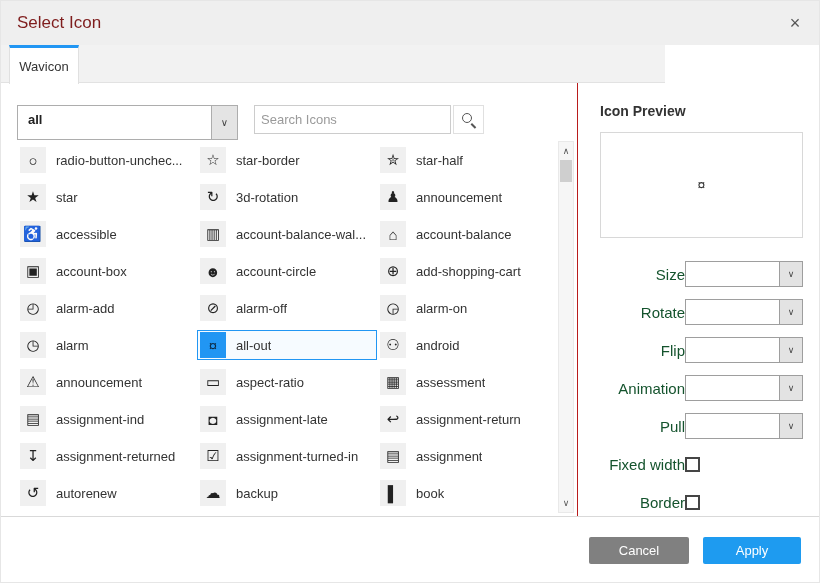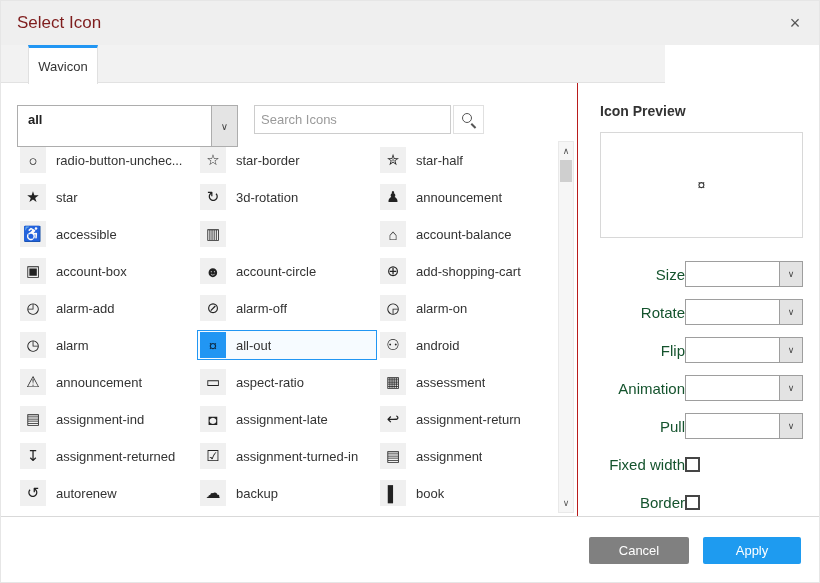--- a/index.html
+++ b/index.html
@@ -6,26 +6,26 @@
   html,body { background:#fff; }
   body { font-family:"Liberation Sans", sans-serif; color:#333; }
   .dialog { position:relative; width:820px; height:583px; background:#fff; overflow:hidden; border:1px solid #e6e6e6; }
 
   
   .header { position:absolute; left:0; top:0; width:820px; height:44px; background:#efefef; }
   .title { position:absolute; left:16px; top:0; line-height:44px; font-size:17px; font-weight:500; color:#7f1d1d; }
   .close { position:absolute; right:14px; top:10px; width:24px; height:24px; text-align:center; line-height:24px; font-size:18px; color:#555; cursor:pointer; }
 
   
-  .tabstrip { position:absolute; left:0; top:44px; width:664px; height:38px; background:#f2f2f2; border-bottom:1px solid #e2e2e2; display:flex; padding-left:27px; }
+  .tabstrip { position:absolute; left:0; top:44px; width:664px; height:38px; background:#f2f2f2; border-bottom:1px solid #e2e2e2; display:flex; padding-left:8px; }
   .tab-active { width:70px; height:39px; background:#fff; border-top:3px solid var(--accent,#2196f3); border-left:1px solid #e0e0e0; border-right:1px solid #e0e0e0; display:flex; align-items:center; justify-content:center; font-size:13px; font-weight:500; color:#333; z-index:2; cursor:pointer; }
   .tab-inactive { padding:0 22px; display:flex; align-items:center; font-size:13px; color:#666; cursor:pointer; }
 
   
-  .category { position:absolute; left:16px; top:104px; width:221px; height:42px; border:1px solid #adadad; background:#fff; display:flex; cursor:pointer; }
+  .category { position:absolute; left:16px; top:104px; width:221px; height:35px; border:1px solid #adadad; background:#fff; display:flex; cursor:pointer; }
   .category .val { flex:1; font-size:13px; font-weight:bold; color:#222; padding-left:10px; line-height:27px; }
   .category .arrow-seg { width:26px; background:#e4e4e4; border-left:1px solid #adadad; display:flex; align-items:center; justify-content:center; font-size:10px; color:#444; }
   .search-input { position:absolute; left:253px; top:104px; width:197px; height:29px; border:1px solid #ccc; font-size:13px; padding:0 6px; color:#333; font-family:"Liberation Sans", sans-serif; }
   .search-input::placeholder { color:#9a9a9a; }
   .search-btn { position:absolute; left:452px; top:104px; width:31px; height:29px; background:#fff; border:1px solid #e0e0e0; cursor:pointer; }
   .mag { position:absolute; left:8px; top:7px; width:10px; height:10px; border:1.5px solid #555; border-radius:50%; }
   .mag::after { content:""; position:absolute; left:9px; top:9px; width:6px; height:1.5px; background:#555; transform:rotate(45deg); transform-origin:0 0; }
 
   
   .icon-grid { position:absolute; left:16px; top:144px; width:534px; display:grid; grid-template-columns:180px 180px 174px; row-gap:7px; }
@@ -109,20 +109,21 @@
       <div class="grid-item">
       <span class="sq">♟</span>
       <span class="lbl">announcement</span>
     </div>
       <div class="grid-item">
       <span class="sq">♿</span>
       <span class="lbl">accessible</span>
     </div>
       <div class="grid-item">
       <span class="sq">▥</span>
+      <span class="lbl">account-balance-wal...</span>
     </div>
       <div class="grid-item">
       <span class="sq">⌂</span>
       <span class="lbl">account-balance</span>
     </div>
       <div class="grid-item">
       <span class="sq">▣</span>
       <span class="lbl">account-box</span>
     </div>
       <div class="grid-item">

